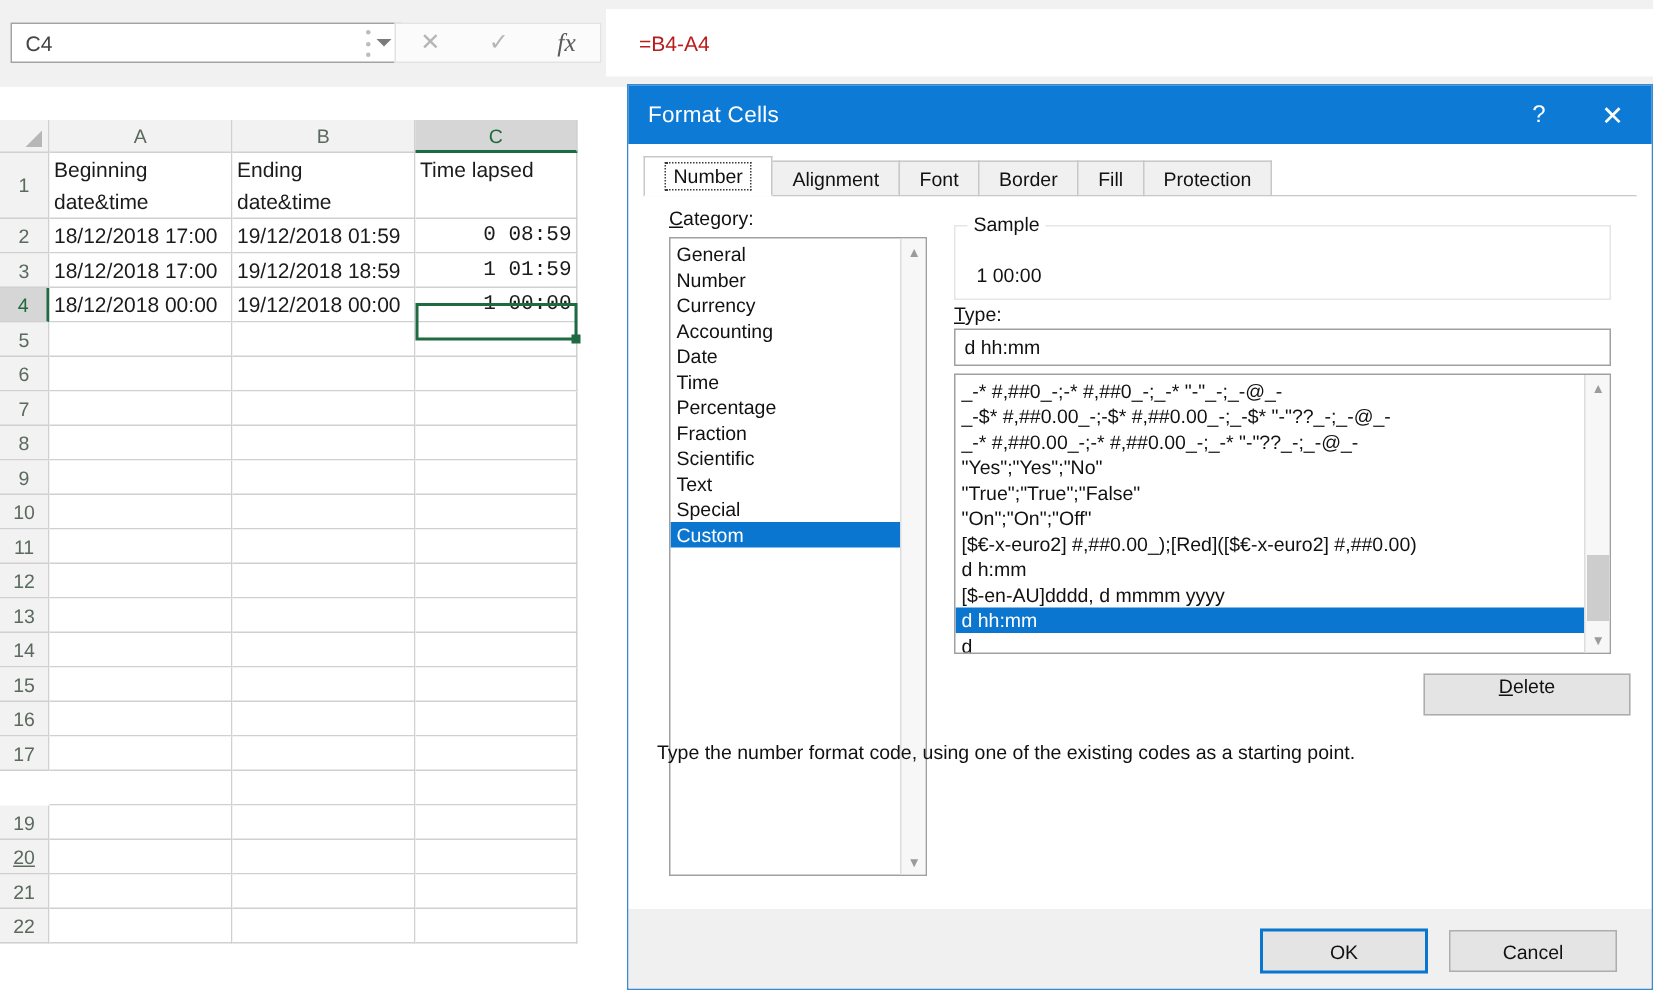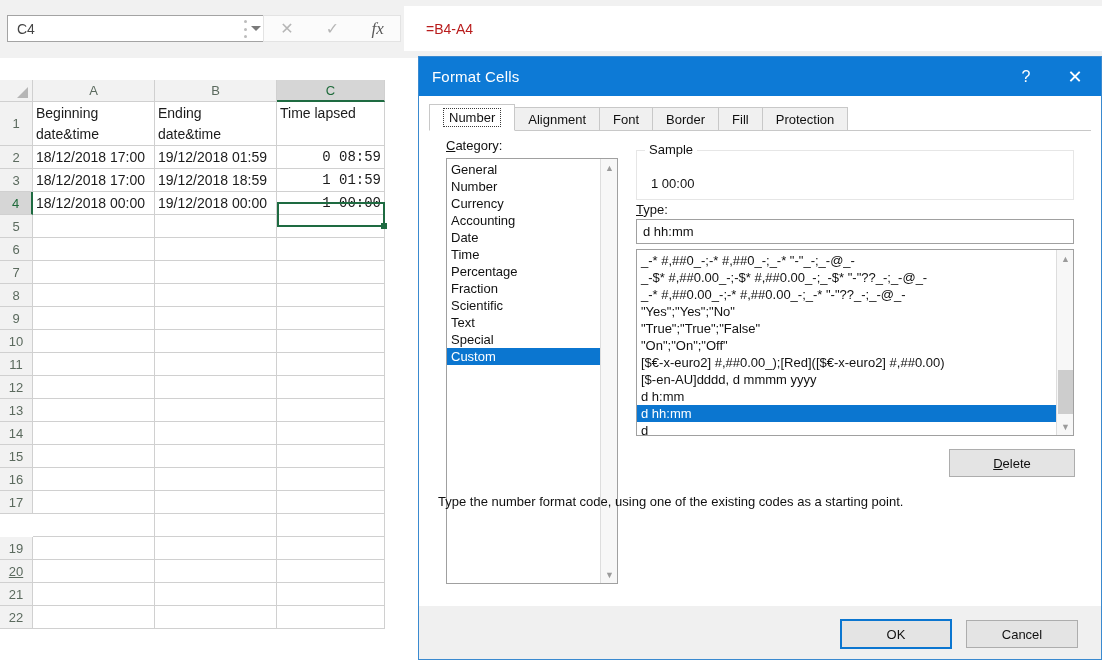--- a/index.html
+++ b/index.html
@@ -165,23 +165,23 @@
   }
   .typelist {
     position: absolute; left: 207px; top: 118px; width: 438px; height: 187px;
     border: 1px solid #a0a0a0; background:#fff; overflow:hidden;
   }
   .typelist .items { position:absolute; left:0; top:2px; width: 421px;}
   .tyitem { height: 17px; line-height: 17px; font-size: 13px; color:#111; padding-left: 4px; white-space:nowrap;}
   .tyitem.sel { background: #0b76d0; color:#fff; }
 
   .delbtn {
-    position: absolute; left: 520px; top: 318px; width: 126px; height: 28px;
+    position: absolute; left: 520px; top: 318px; width: 138px; height: 28px;
     background:#e4e4e4; border: 1px solid #adadad; font-size:13px; color:#111;
-    display:flex; align-items:center; justify-content:center;
+    display:flex; justify-content:center;
   }
   .helptext { position: absolute; left: 9px; top: 363px; font-size:13px; color:#111; }
 
   .dlg-footer { position:absolute; left:0; top: 549px; width: 682px; height: 53px; background:#f0f0f0; }
   .okbtn {
     position:absolute; left: 840px; top: 619px; width: 112px; height: 30px;
     background:#e4e4e4; border: 2px solid #0b76d0; font-size:13px; color:#111;
     display:flex; align-items:center;justify-content:center;
   }
   .cancelbtn {
@@ -384,22 +384,22 @@
 
         <div class="typelist">
           <div class="items" id="tyitems">
               <div class="tyitem">_-* #,##0_-;-* #,##0_-;_-* "-"_-;_-@_-</div>
               <div class="tyitem">_-$* #,##0.00_-;-$* #,##0.00_-;_-$* "-"??_-;_-@_-</div>
               <div class="tyitem">_-* #,##0.00_-;-* #,##0.00_-;_-* "-"??_-;_-@_-</div>
               <div class="tyitem">"Yes";"Yes";"No"</div>
               <div class="tyitem">"True";"True";"False"</div>
               <div class="tyitem">"On";"On";"Off"</div>
               <div class="tyitem">[$€-x-euro2] #,##0.00_);[Red]([$€-x-euro2] #,##0.00)</div>
+              <div class="tyitem">d h:mm</div>
               <div class="tyitem">[$-en-AU]dddd, d mmmm yyyy</div>
-              <div class="tyitem">d h:mm</div>
               <div class="tyitem sel">d hh:mm</div>
               <div class="tyitem">d</div>
             </div>
           <div class="vsb">
             <div class="arr up">▲</div>
             <div class="thumb" style="top:120px; height:44px;"></div>
             <div class="arr dn">▼</div>
           </div>
         </div>
 

